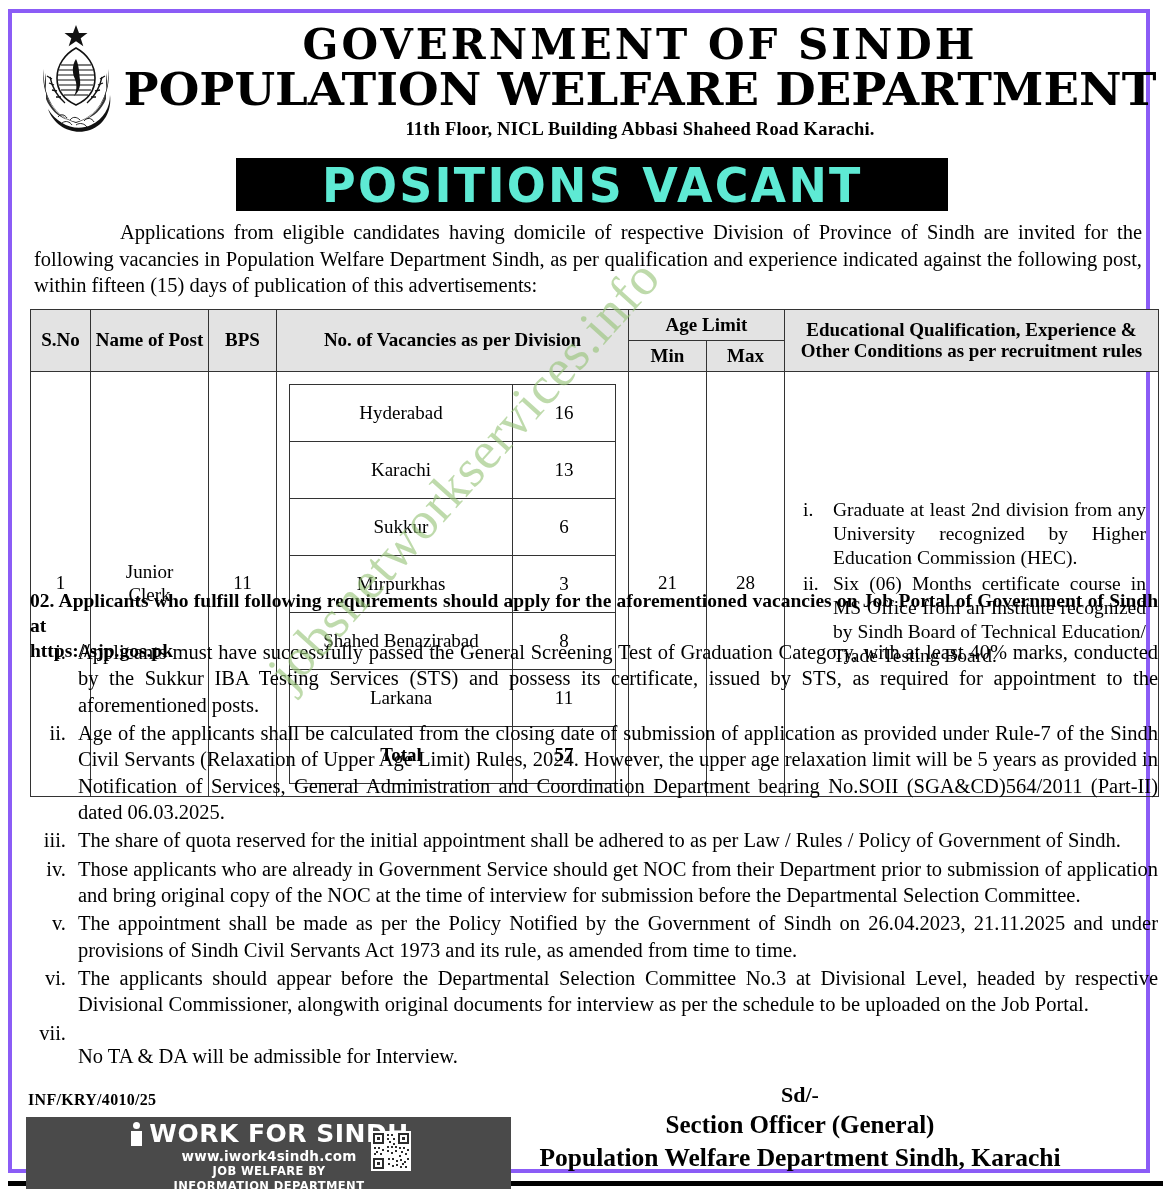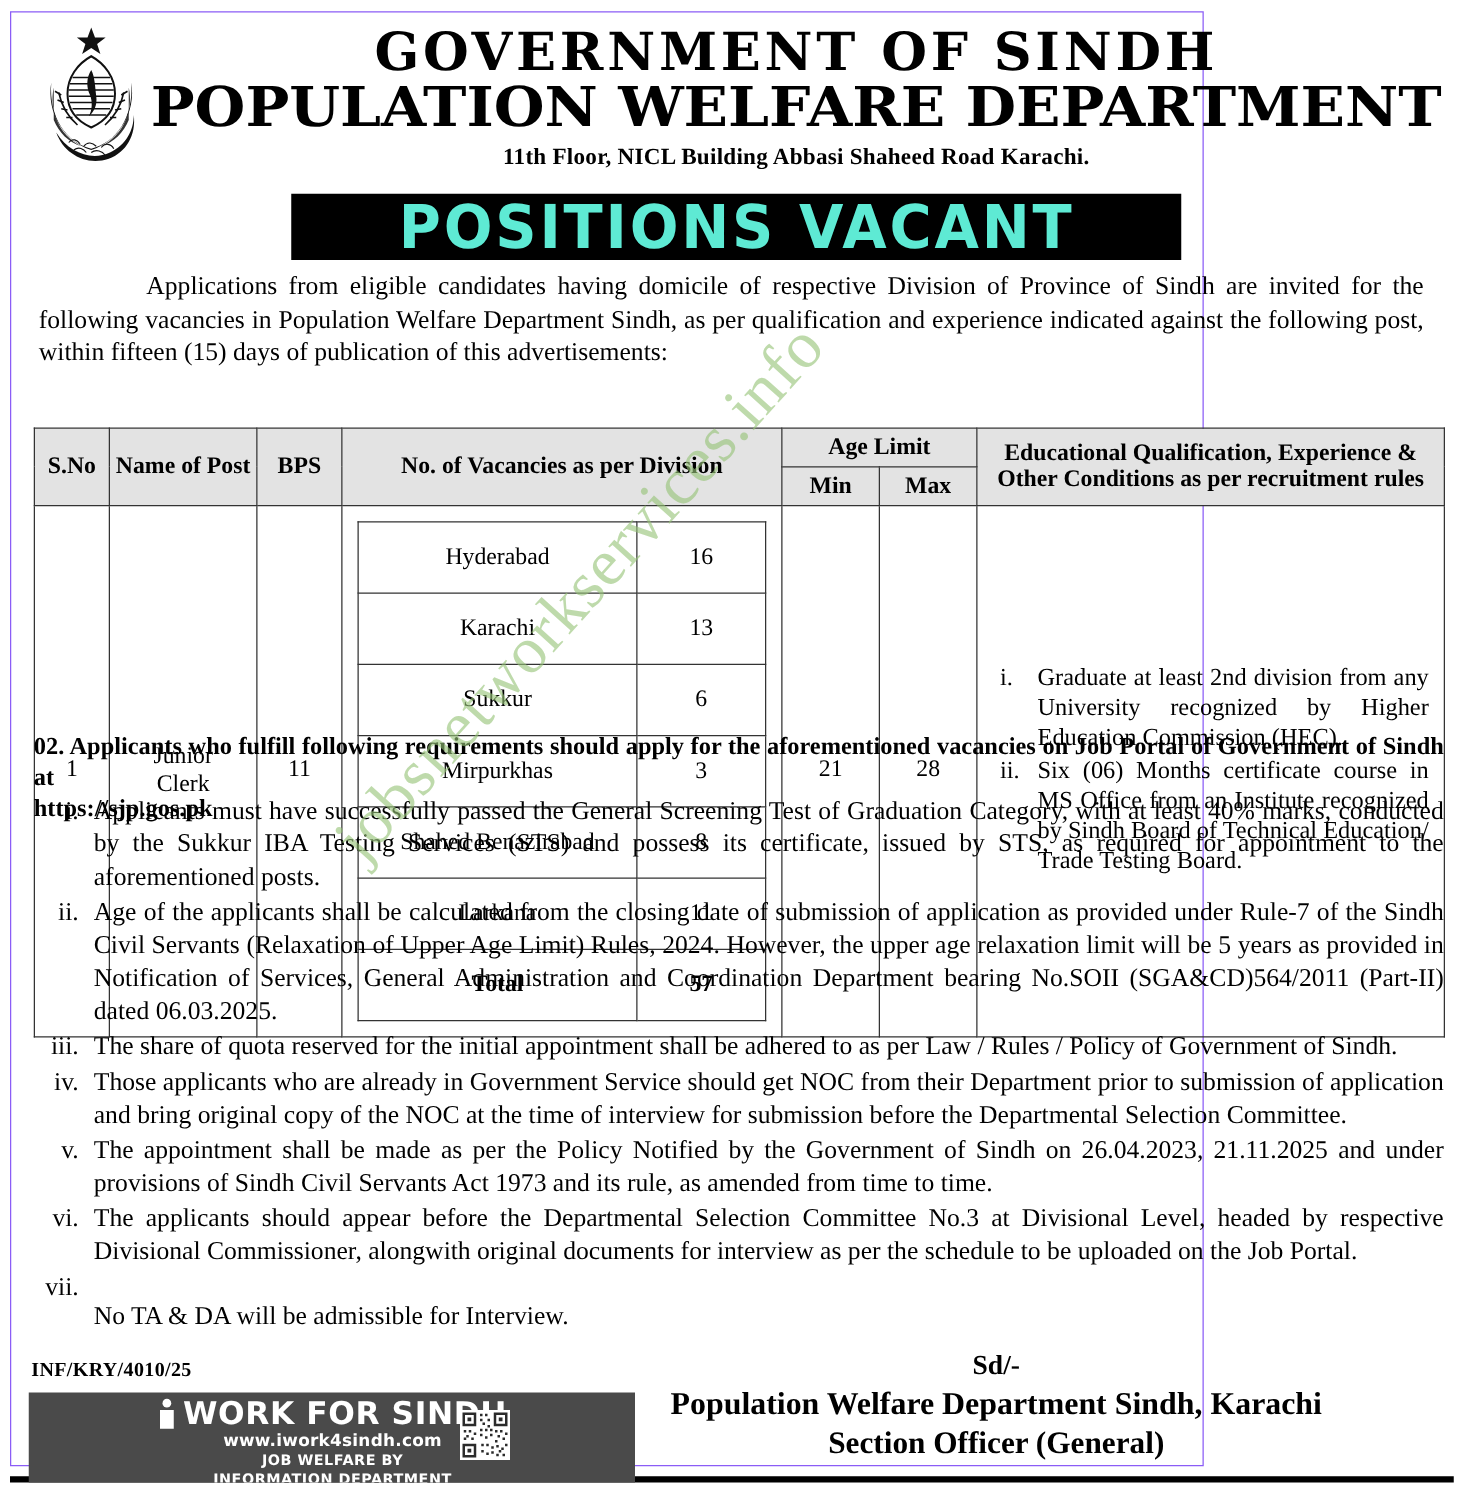--- a/index.html
+++ b/index.html
@@ -21,24 +21,24 @@
     position: absolute;
     left: 0; top: 0;
     width: 1171px;
     height: 1200px;
     box-sizing: border-box;
     background: #fff;
   }
   #frame {
     position: absolute;
     left: 8px; top: 9px;
-    width: 955px;
+    width: 1142px;
     height: 1164px;
     box-sizing: border-box;
-    border: 1px solid #8b5cf6;
+    border: 4px solid #8b5cf6;
     background: #fff;
   }
   #bottom-rule {
     position: absolute;
     left: 8px;
     top: 1181px;
     width: 1155px;
     height: 5px;
     background: #000;
   }
@@ -146,21 +146,20 @@
   }
 
   
   #vac-table {
     position: absolute;
     left: 18px;
     top: 296px;
     width: 1128px;
     border-collapse: collapse;
     table-layout: fixed;
-    margin-top: 36px;
   }
   #vac-table th, #vac-table td {
     border: 1.6px solid #333;
     padding: 12px;
     font-size: 19px;
     text-align: center;
     vertical-align: middle;
   }
   #vac-table thead th {
     background: #e3e3e3;
@@ -580,22 +579,22 @@
               <rect x="29" y="35" width="2" height="2"></rect>
                 <rect x="34" y="35" width="2" height="2"></rect>
                 <rect x="31" y="32" width="2" height="2"></rect>
             </g>
           </svg>
         </div>
       </div>
 
       <div id="signature">
         <div id="sig-sd">Sd/-</div>
+        <div id="sig-officer">Section Officer (General)</div>
         <div id="sig-dept">Population Welfare Department Sindh, Karachi</div>
-        <div id="sig-officer">Section Officer (General)</div>
       </div>
 
     </div>
   </div>
 
   <div id="bottom-rule"></div>
 
   <div id="watermark">
     <span>jobsnetworkservices.info</span>
   </div>

